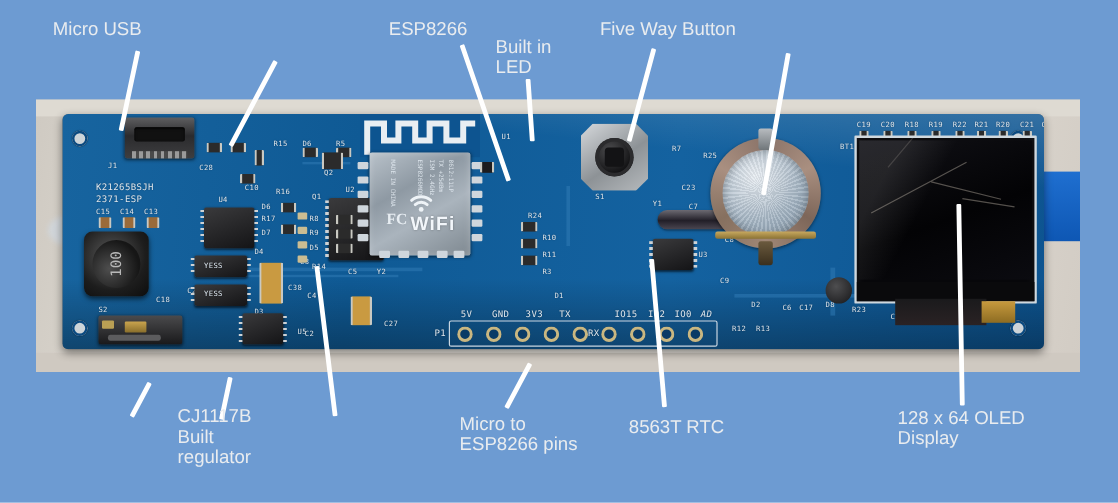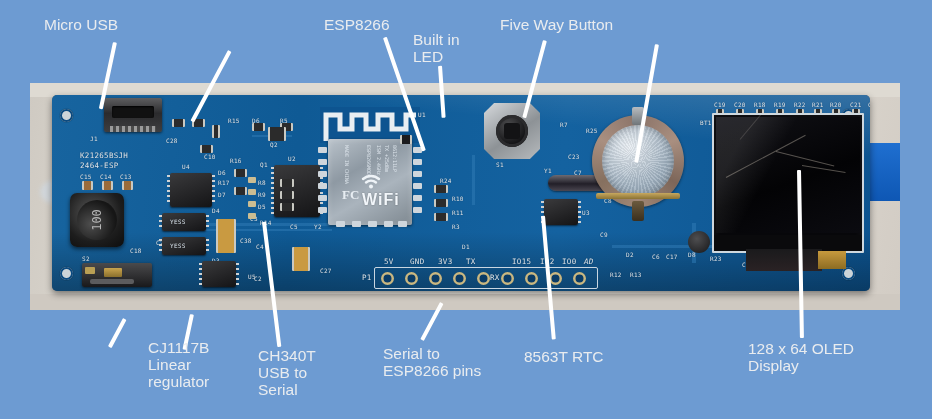--- a/index.html
+++ b/index.html
@@ -145,21 +145,21 @@
     position: absolute; left: 3px; top: 4px; width: 10px; height: 7px;
     background: #b99f54; border-radius: 1px;
   }
   #switch .bar {
     position: absolute; left: 8px; bottom: 3px; width: 44px; height: 5px;
     background: #5c5c5e; border-radius: 2px;
   }
 
   
   #esp {
-    position: absolute; left: 268px; top: 0px; width: 100px; height: 118px; margin-top: 12px;
+    position: absolute; left: 248px; top: 0px; width: 100px; height: 118px;
   }
   #esp .ant {
     position: absolute; left: 0; top: 0; width: 100px; height: 36px;
     background: #0d5490;
   }
   #esp .shield {
     position: absolute; left: 8px; top: 32px; width: 84px; height: 86px;
     background: linear-gradient(150deg,#b9c2ca 0%,#8e99a3 35%,#aab4bd 60%,#7e8890 100%);
     border-radius: 2px;
     box-shadow: 0 1px 3px rgba(0,0,0,.55), inset 0 0 6px rgba(255,255,255,.25);
@@ -322,21 +322,21 @@
       <div class="mnt-hole" style="left:790px;top:14px;"></div>
       <div class="mnt-hole" style="left:790px;top:172px;"></div>
 
       <div id="usb">
         <div class="slot"></div>
         <div class="tab"></div>
       </div>
       <div class="silk" style="left:38px;top:40px;">J1</div>
 
       <div class="silk big" style="left:28px;top:56px;">K21265BSJH</div>
-      <div class="silk big" style="left:28px;top:66px;">2464-ESP</div>
+      <div class="silk big" style="left:28px;top:66px;">2371-ESP</div>
 
       <div class="silk" style="left:28px;top:78px;">C15</div>
       <div class="silk" style="left:48px;top:78px;">C14</div>
       <div class="silk" style="left:68px;top:78px;">C13</div>
       <div class="smd tan" style="left:30px;top:86px;width:11px;height:9px;"></div>
       <div class="smd tan" style="left:50px;top:86px;width:11px;height:9px;"></div>
       <div class="smd tan" style="left:70px;top:86px;width:11px;height:9px;"></div>
 
       <div id="inductor">
         <div class="core">100</div>
@@ -580,24 +580,21 @@
   <div class="leader" style="left:541px;top:216px;width:3.5px;height:124px;transform:rotate(-5deg);"></div>
   <div class="leader" style="left:797px;top:170px;width:3.5px;height:168px;transform:rotate(-1deg);"></div>
 
   <div class="lbl" style="left:44px;  top:16px;">Micro USB</div>
   <div class="lbl" style="left:324px; top:16px;">ESP8266</div>
   <div class="lbl" style="left:500px; top:16px;">Five Way Button</div>
   <div class="lbl" style="left:413px; top:31px;">Built in
 LED</div>
 
   <div class="lbl" style="left:148px; top:339px;">CJ1117B
-Linear
+Built
 regulator</div>
-  <div class="lbl" style="left:258px; top:347px;">CH340T
-USB to
-Serial</div>
-  <div class="lbl" style="left:383px; top:345px;">Serial to
+  <div class="lbl" style="left:383px; top:345px;">Micro to
 ESP8266 pins</div>
   <div class="lbl" style="left:524px; top:348px;">8563T RTC</div>
   <div class="lbl" style="left:748px; top:340px;">128 x 64 OLED
 Display</div>
 
 </div>
 
 </body></html>

